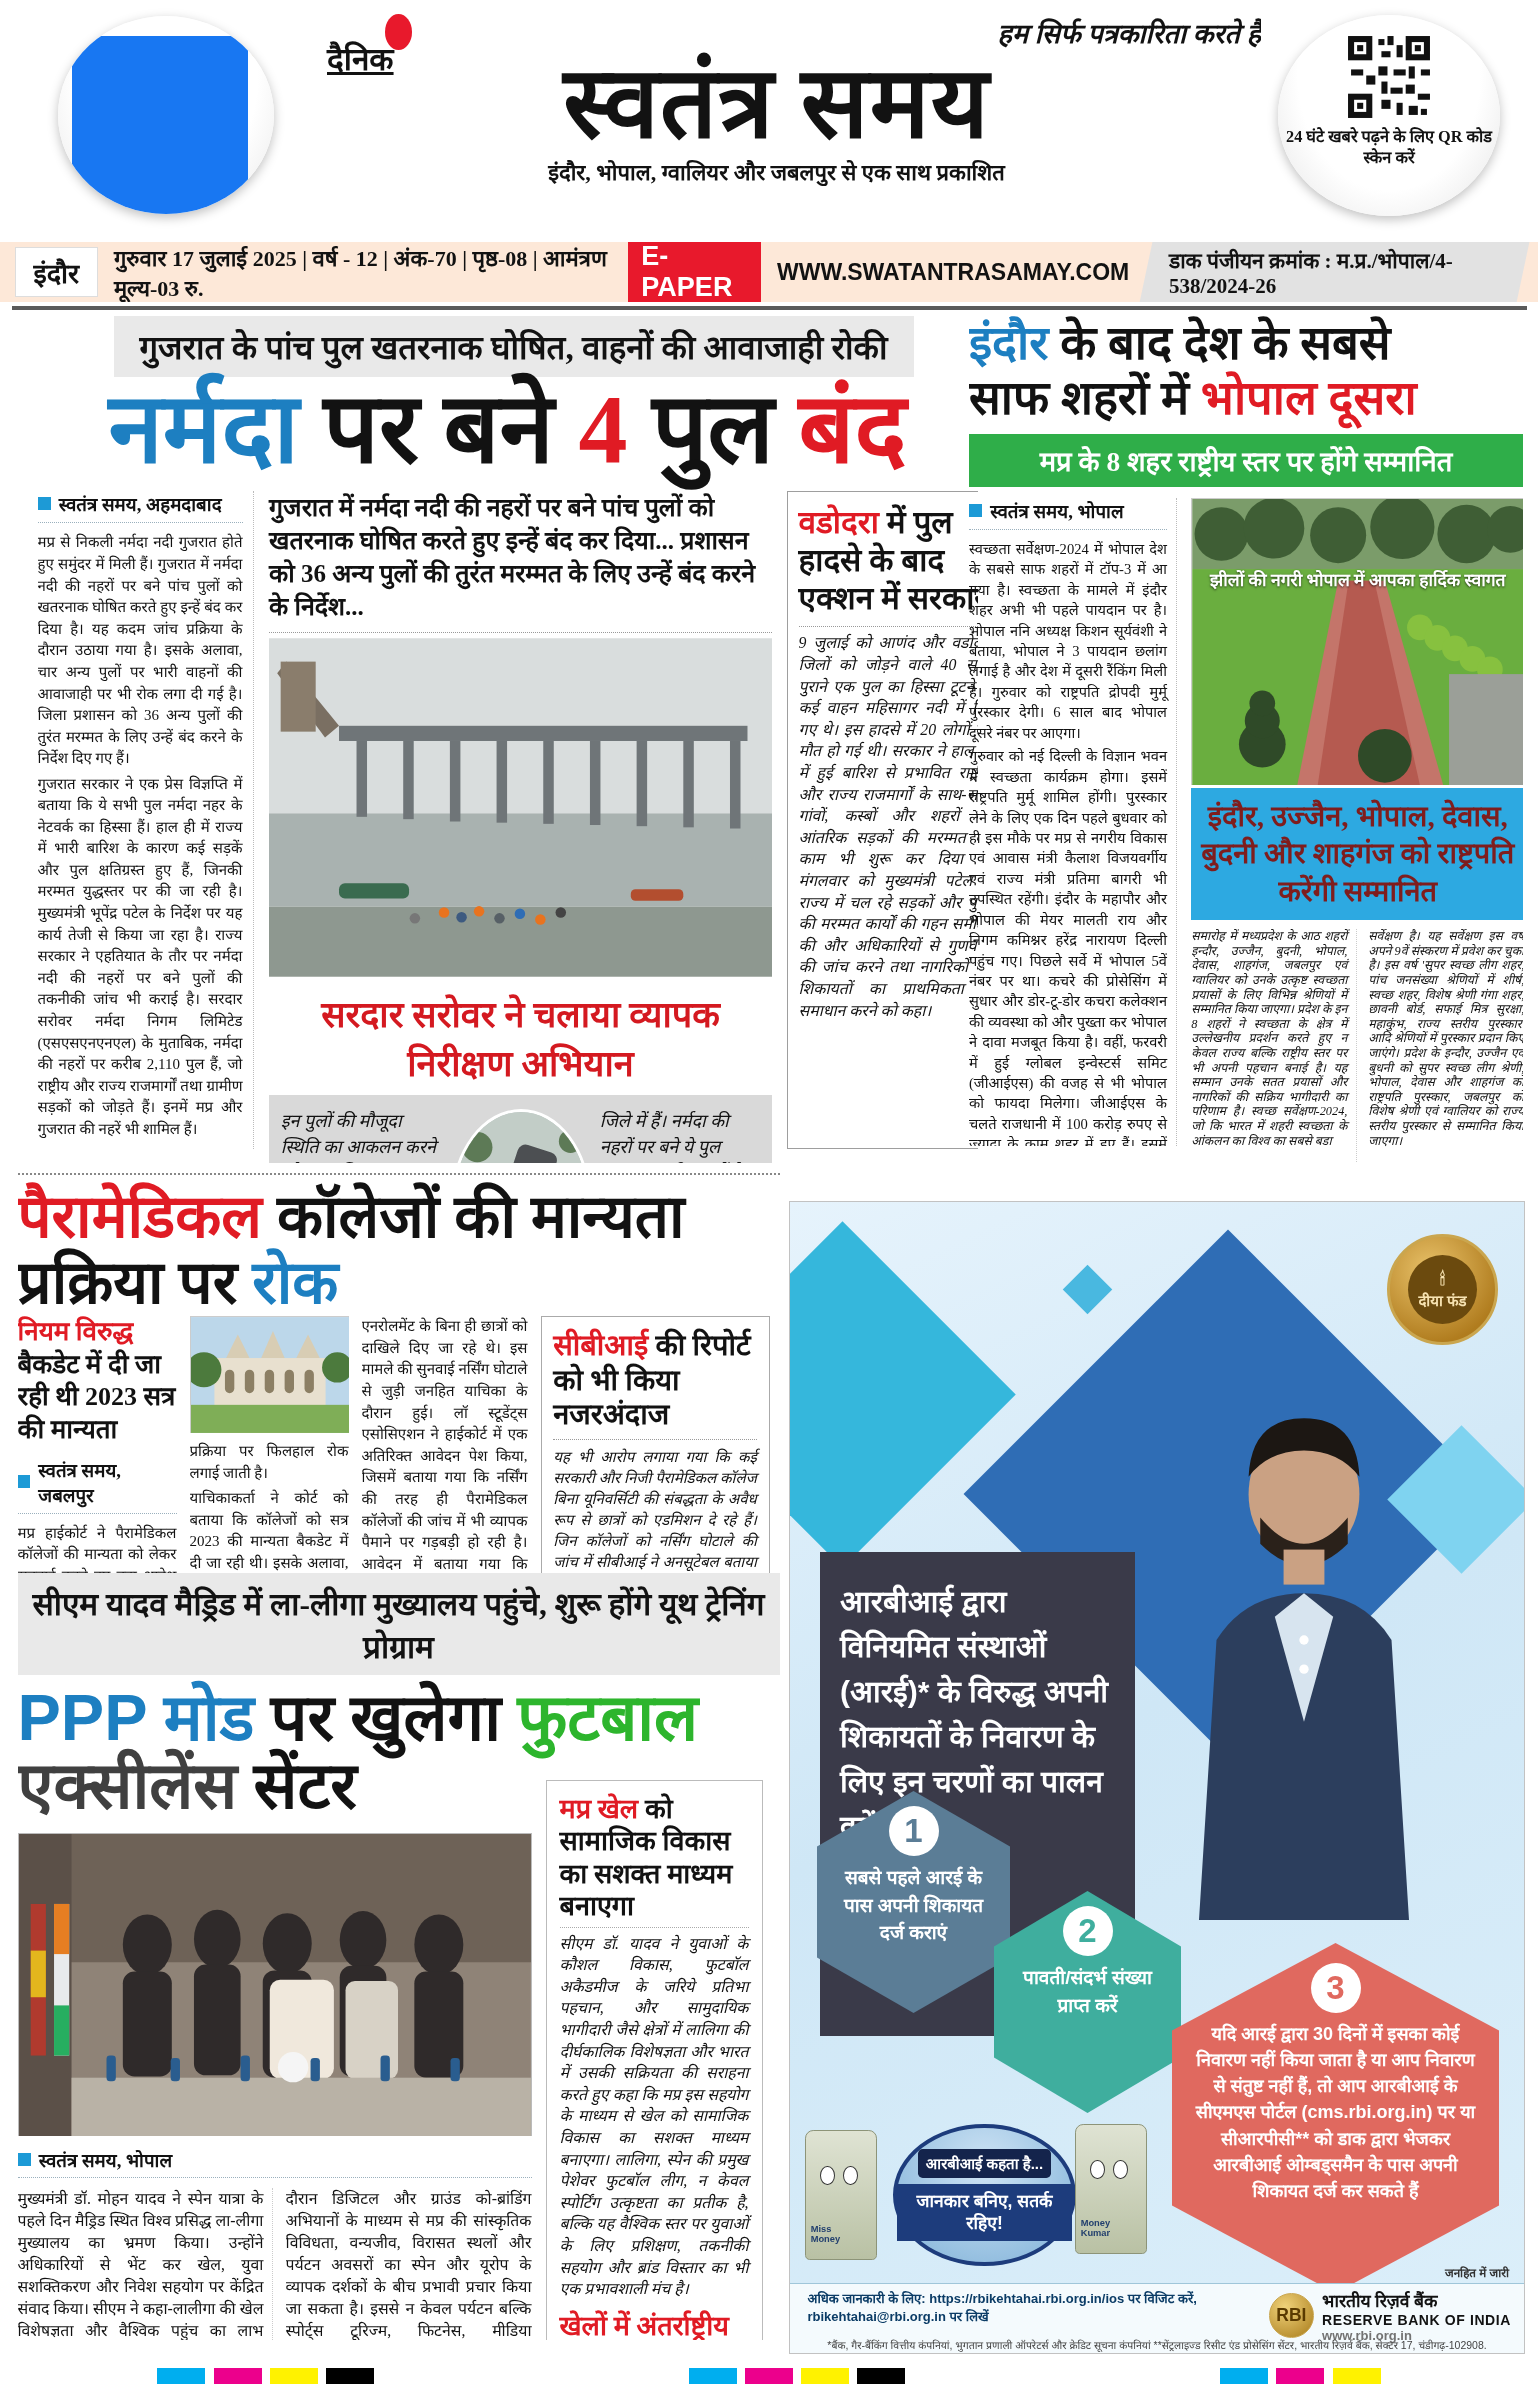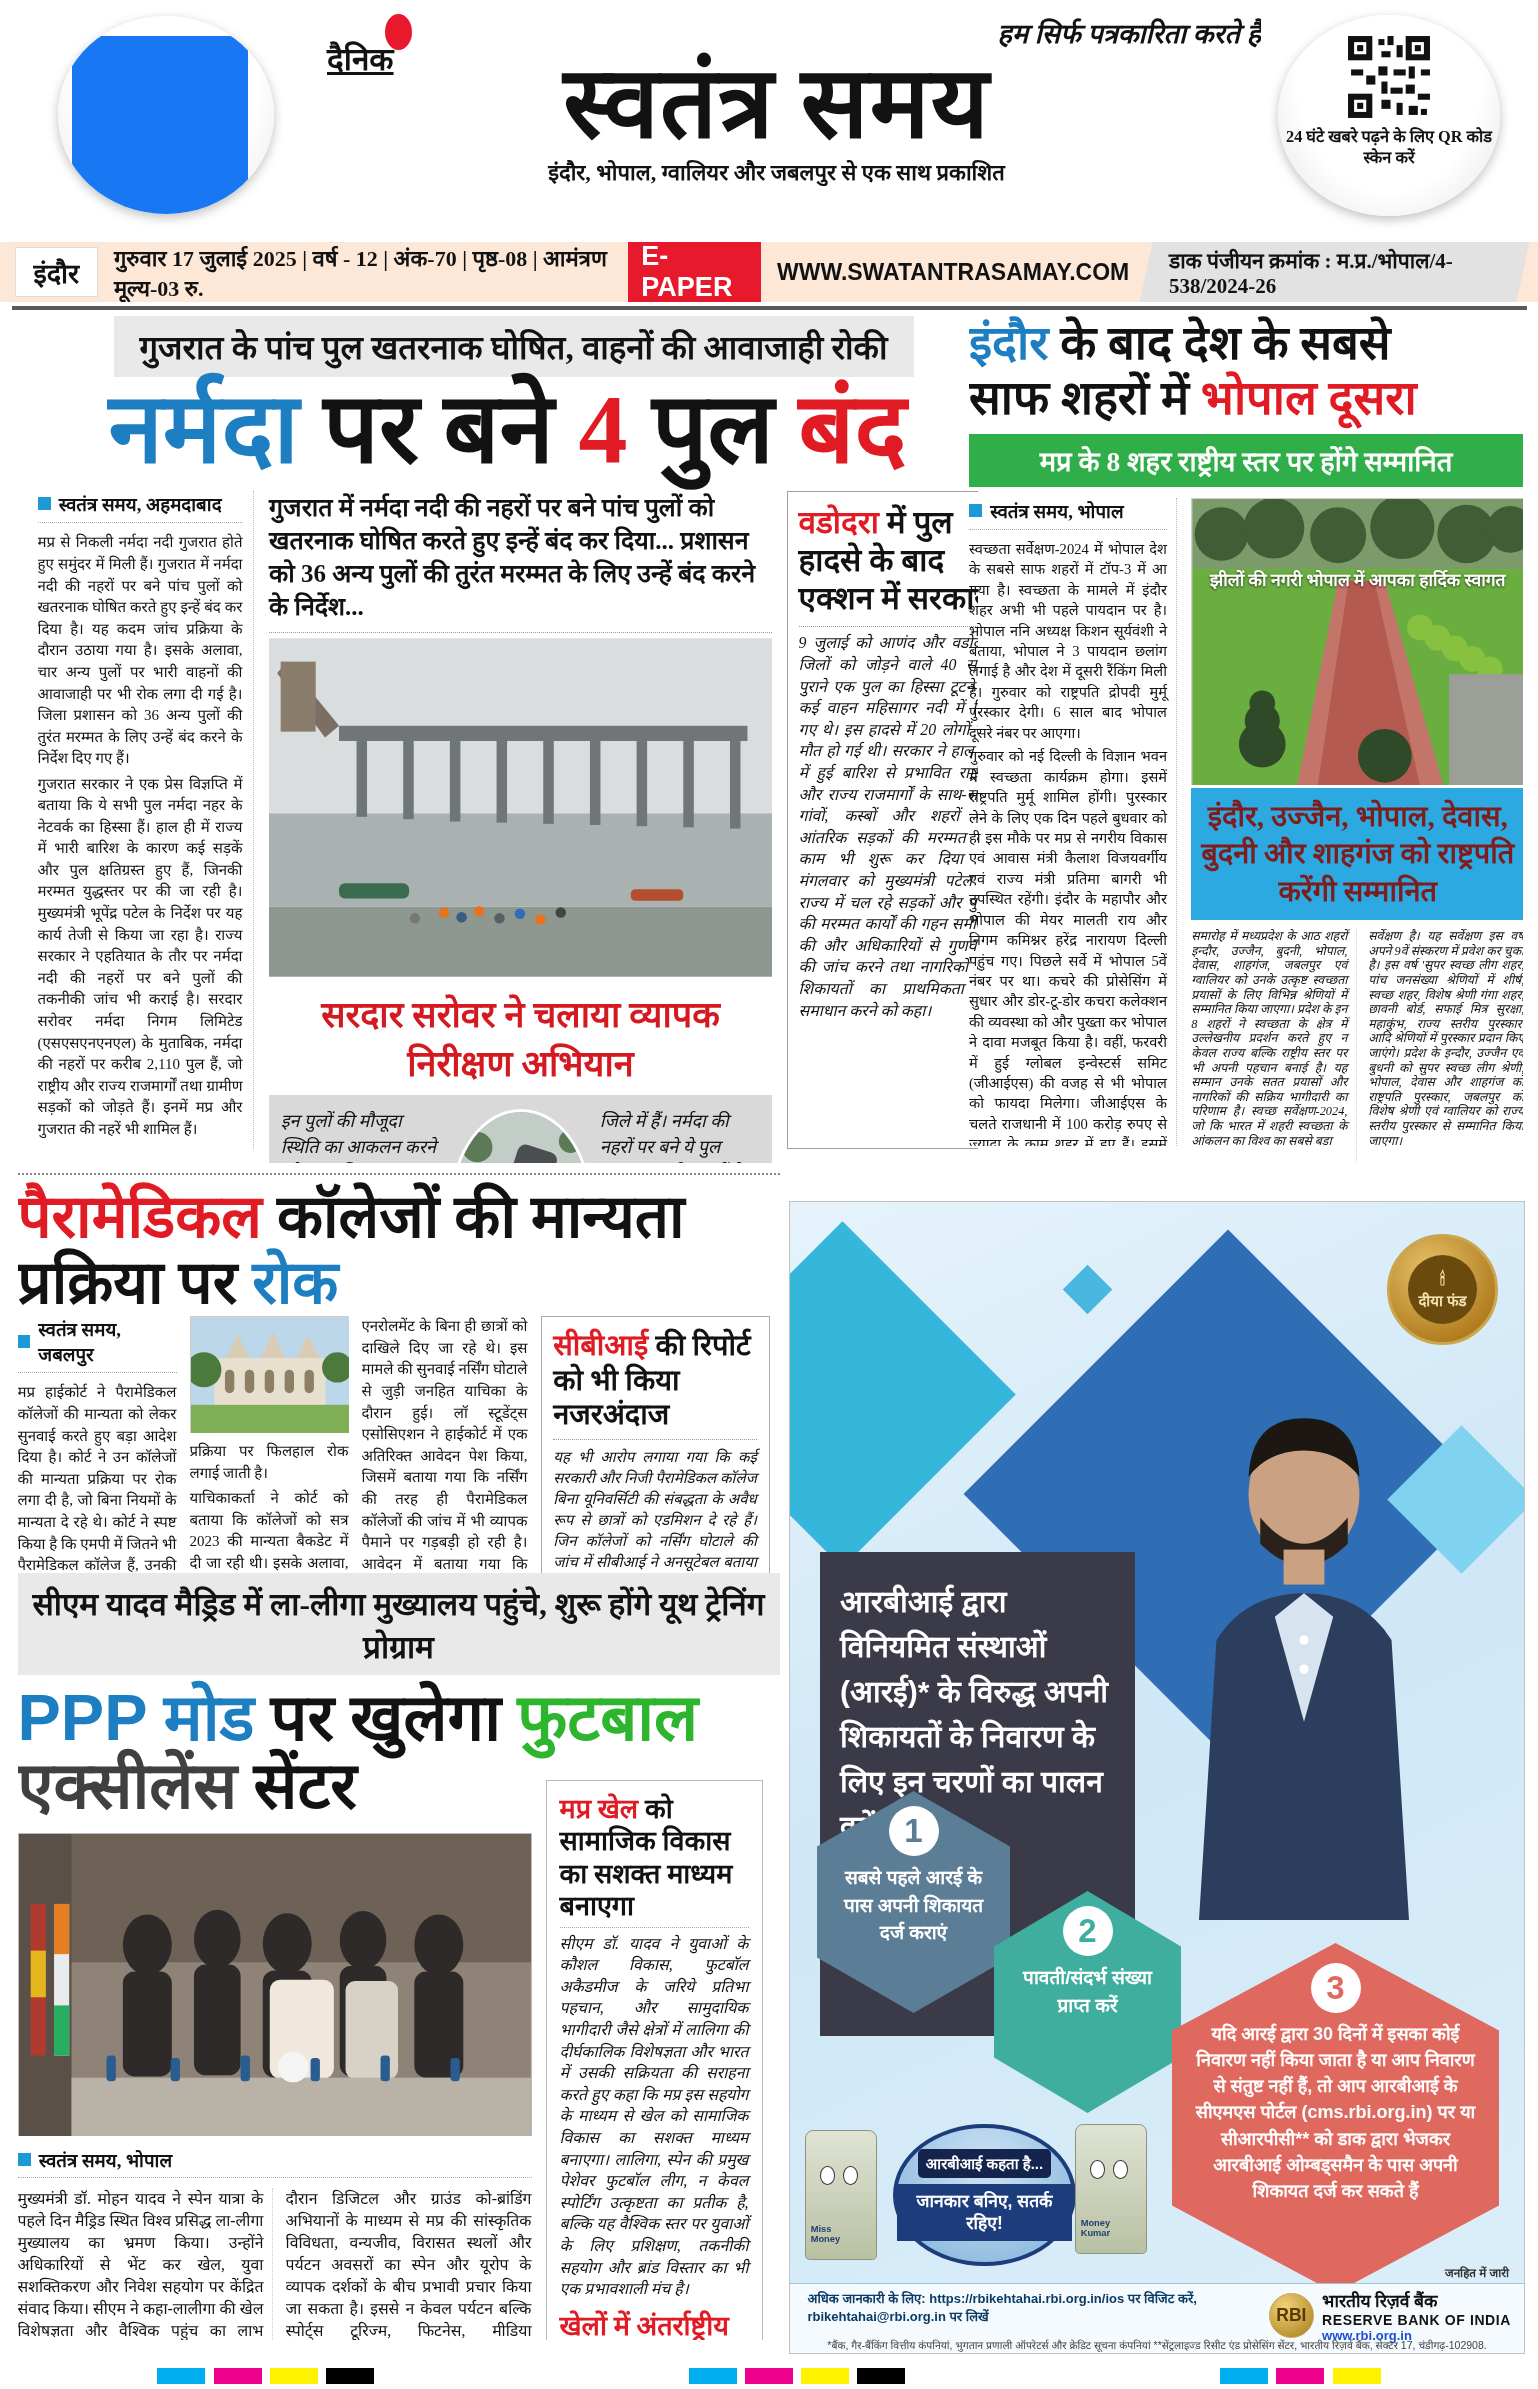--- a/index.html
+++ b/index.html
@@ -157,21 +157,21 @@
       font:bold 15.8px "Liberation Sans",sans-serif;padding:8.2px 11.7px;border-radius:8.2px;line-height:1.35;}
   .ad-footer{position:absolute;left:0;bottom:0;width:100%;height:69px;background:#f4fafd;border-top:1.2px solid #9fc6da;}
   .ad-info{position:absolute;left:17.5px;top:5.8px;font:bold 13px "Liberation Sans",sans-serif;color:#0b3c66;line-height:1.4;}
   .rbi-block{position:absolute;right:13px;top:3.5px;display:flex;align-items:center;gap:8.2px;}
   .rbi-coin{width:43px;height:43px;border-radius:50%;background:radial-gradient(circle at 35% 30%,#f0d27a,#a87b1a);
       border:1.8px solid #caa64f;display:flex;align-items:center;justify-content:center;
       font:bold 17.5px "Liberation Sans",sans-serif;color:#5a3a00;}
   .rbi-names{text-align:left;}
   .rbi-hn{font:bold 17.5px "Liberation Serif",serif;}
   .rbi-en{font:bold 14px "Liberation Sans",sans-serif;letter-spacing:0.6px;}
-  .rbi-site{font:bold 13px "Liberation Sans",sans-serif;color:#1d4ed8;}
+  .rbi-site{font:bold 13px "Liberation Sans",sans-serif;color:#737373;}
   .pub-int{position:absolute;right:15px;top:-20px;font:bold 11.7px "Liberation Sans",sans-serif;color:#333;}
   .footnote{position:absolute;left:0;bottom:1.2px;width:100%;text-align:center;
       font:10.5px "Liberation Sans",sans-serif;color:#444;}
 
   
   .marks{position:absolute;left:0;bottom:4.7px;width:100%;display:flex;justify-content:space-around;}
   .mark-group{display:flex;gap:8.2px;}
   .mark{width:48px;height:16.3px;display:inline-block;}
 </style>
 </head>
@@ -376,20 +376,21 @@
       </div>
     </div>
   </div>
 
   <div class="sec par">
     <h2 class="par-h" style="margin:0;">
       <span class="red">पैरामेडिकल</span><span> कॉलेजों की मान्यता प्रक्रिया पर </span><span class="blue">रोक</span>
     </h2>
     <div class="par-cols">
       <div class="pc pc1">
+        <h3><span class="red">नियम विरुद्ध</span><span> बैकडेट में दी जा रही थी 2023 सत्र की मान्यता</span></h3>
         <div class="byline">
           <span class="bysq"></span>
           <span>स्वतंत्र समय, जबलपुर</span>
         </div>
         <div class="news">मप्र हाईकोर्ट ने पैरामेडिकल कॉलेजों की मान्यता को लेकर सुनवाई करते हुए बड़ा आदेश दिया है। कोर्ट ने उन कॉलेजों की मान्यता प्रक्रिया पर रोक लगा दी है, जो बिना नियमों के मान्यता दे रहे थे। कोर्ट ने स्पष्ट किया है कि एमपी में जितने भी पैरामेडिकल कॉलेज हैं, उनकी मान्यता</div>
       </div>
       <div class="pc pc2">
         <div class="court-photo">
           <svg width="158" height="116" viewBox="0 0 270 198">
             <rect width="270" height="198" fill="#bcd7ea"></rect>

